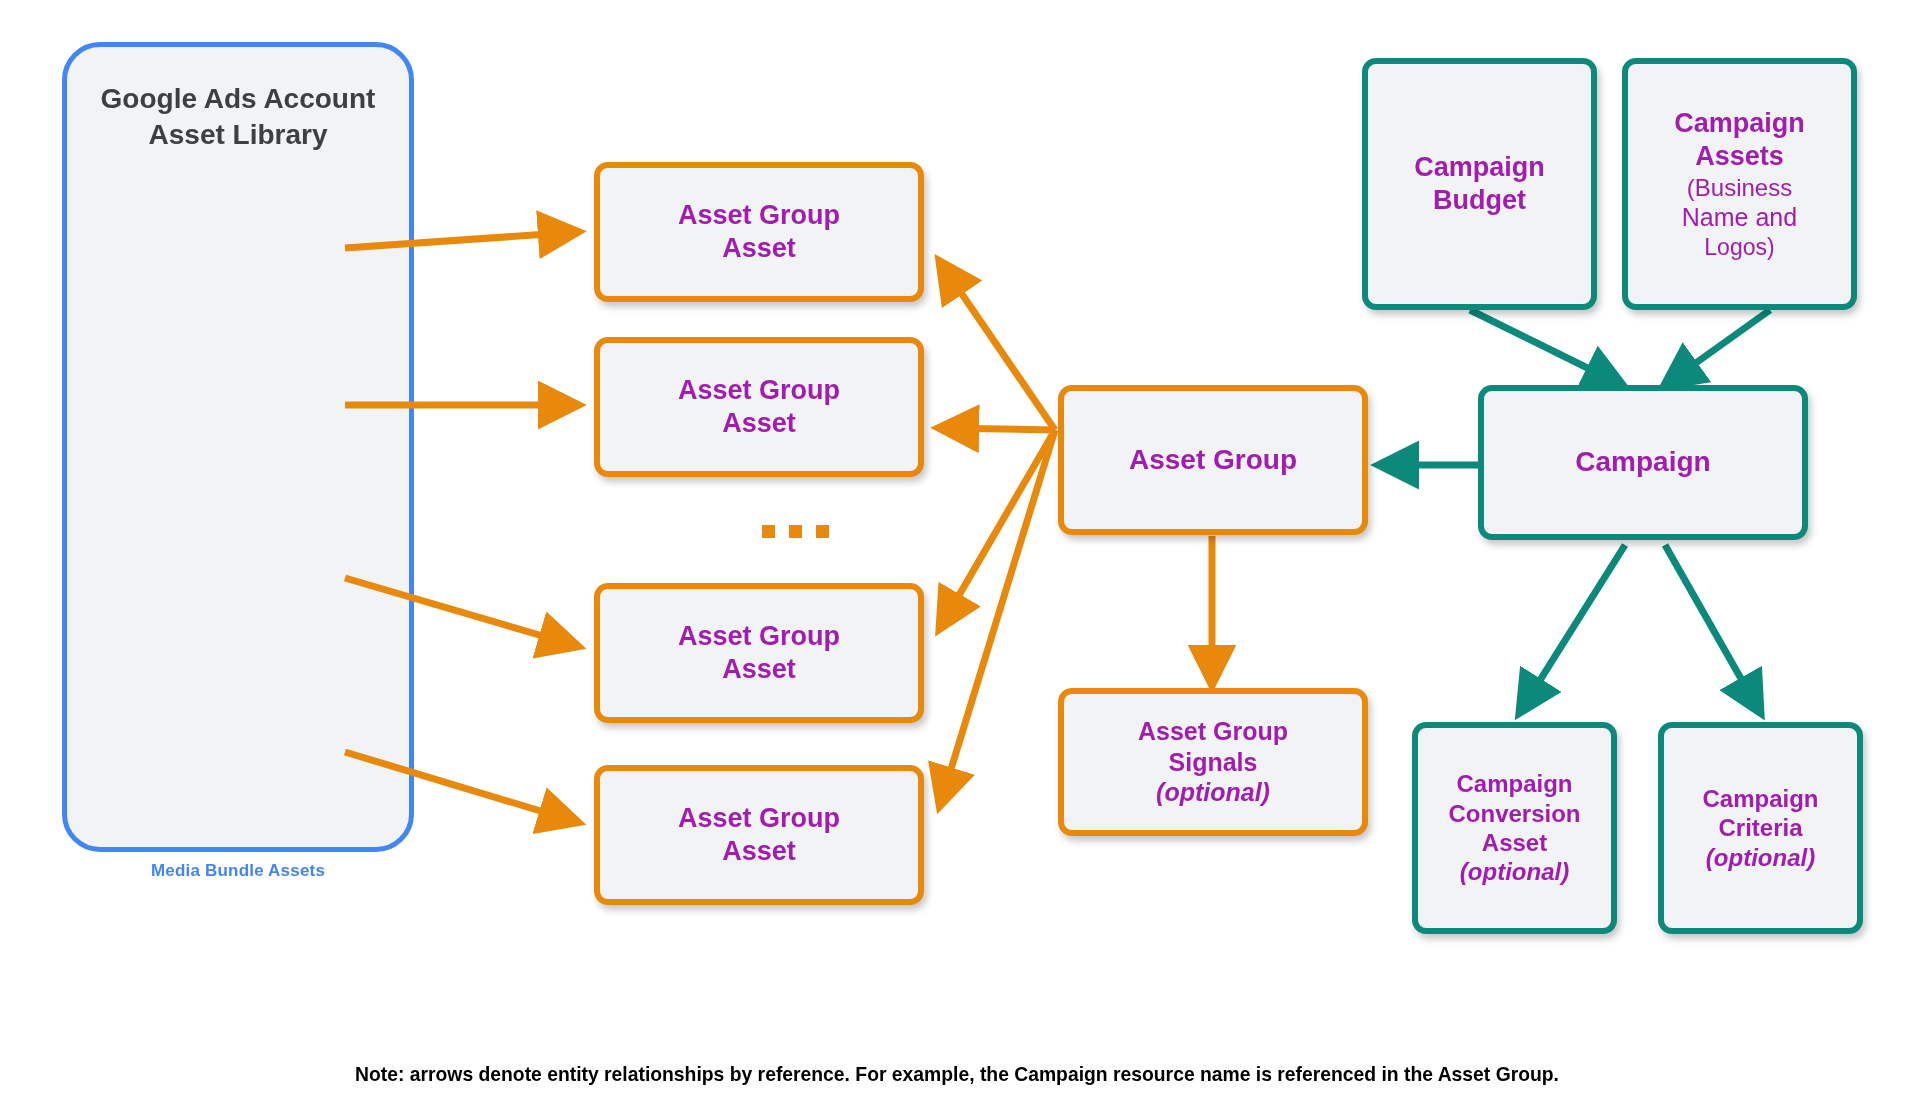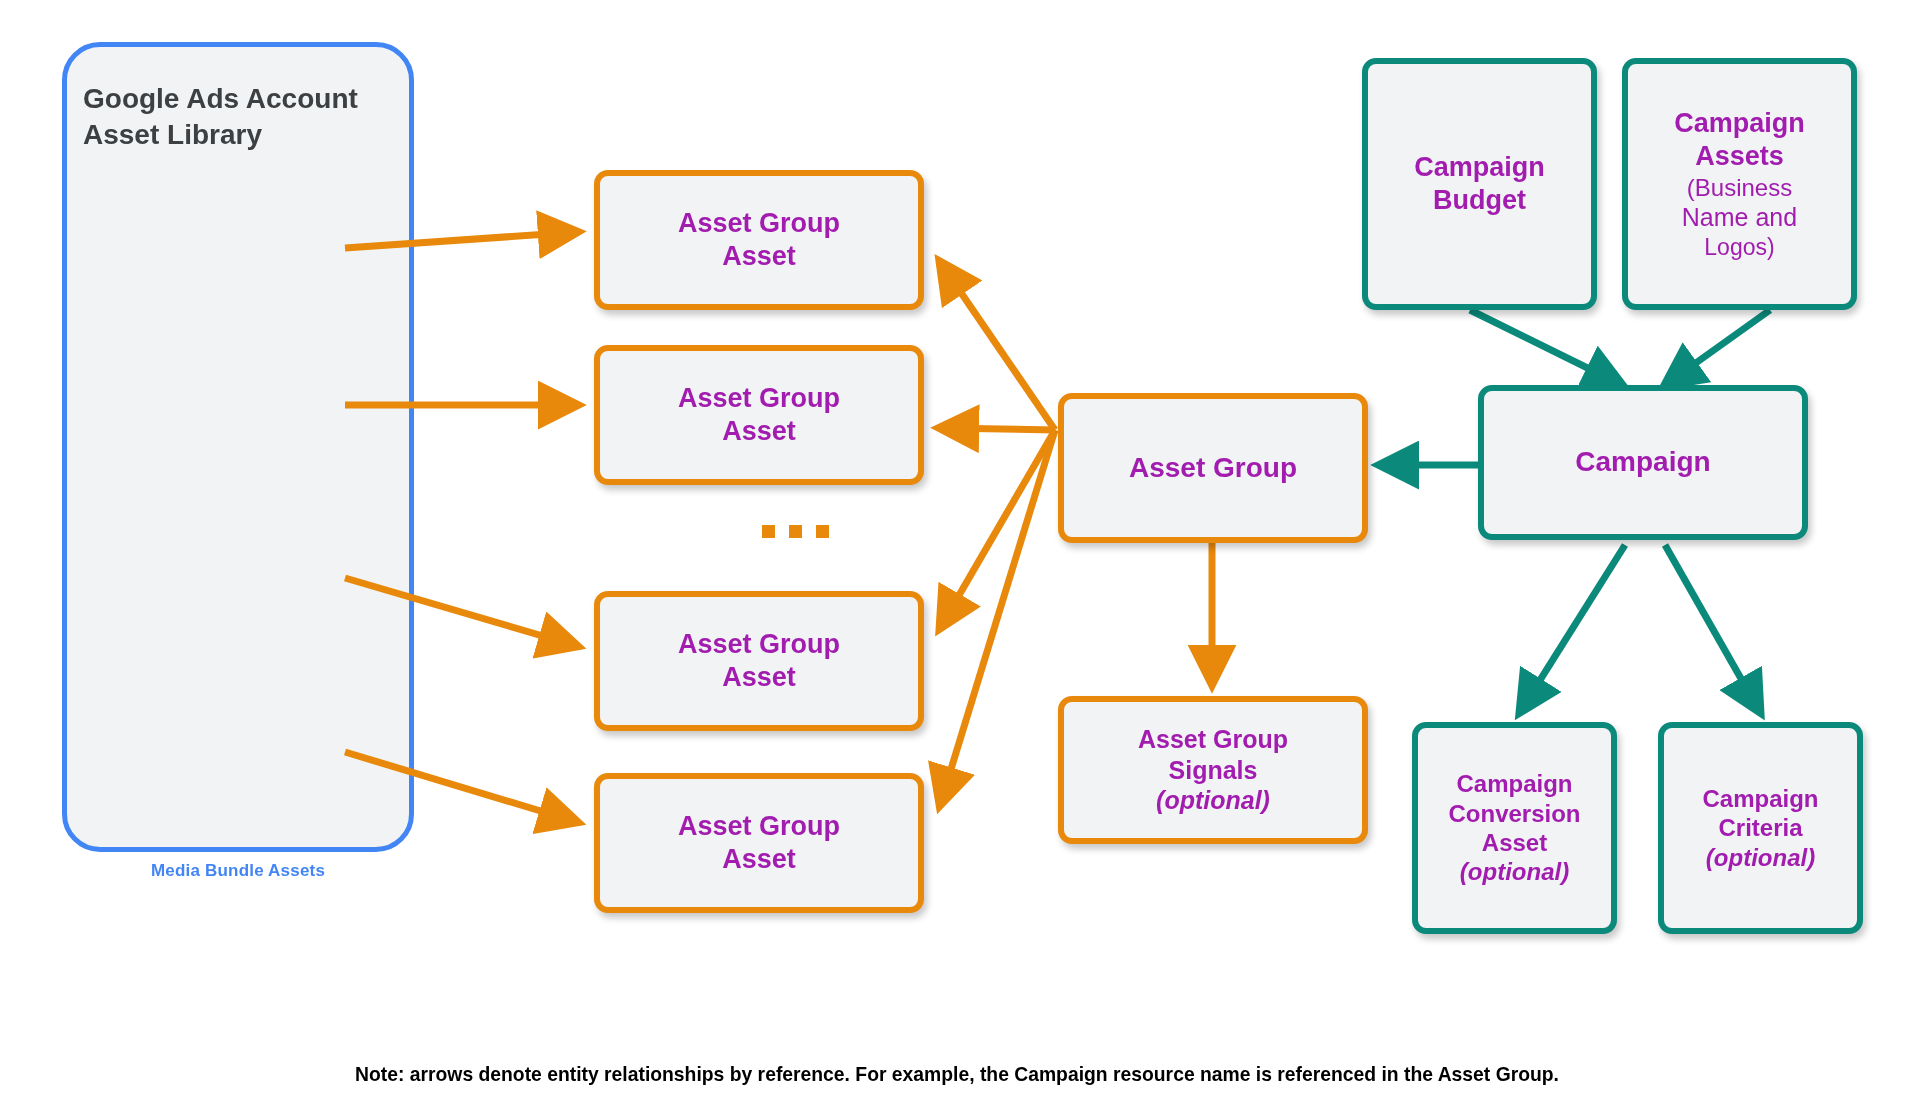--- a/index.html
+++ b/index.html
@@ -28,21 +28,21 @@
     flex-direction: column;
     align-items: center;
     justify-content: center;
     text-align: center;
     color: #a21caf;
     font-weight: bold;
     line-height: 1.22;
     box-shadow: 3px 5px 7px rgba(0,0,0,0.22);
     z-index: 5;
   }
-  .node.orange { border: 6px solid #e8890c; margin-top: 8px; }
+  .node.orange { border: 6px solid #e8890c; }
   .node.teal   { border: 6px solid #0b8a7b; }
 
   .node .sub {
     font-weight: normal;
   }
   .node .opt {
     font-weight: bold;
     font-style: italic;
   }
 
@@ -57,25 +57,25 @@
     background: #f1f3f4;
     border: 5px solid #4285f4;
     border-radius: 38px;
     z-index: 2;
   }
   #library-title {
     position: absolute;
     left: 0;
     top: 34px;
     width: 100%;
+    text-align: center;
     font-size: 28px;
     font-weight: bold;
     color: #3c4043;
     line-height: 1.28;
-    padding-left: 16px;
   }
 
   .asset-row {
     position: absolute;
     left: 0;
     width: 352px;
     text-align: center;
   }
   .asset-icons {
     position: relative;

